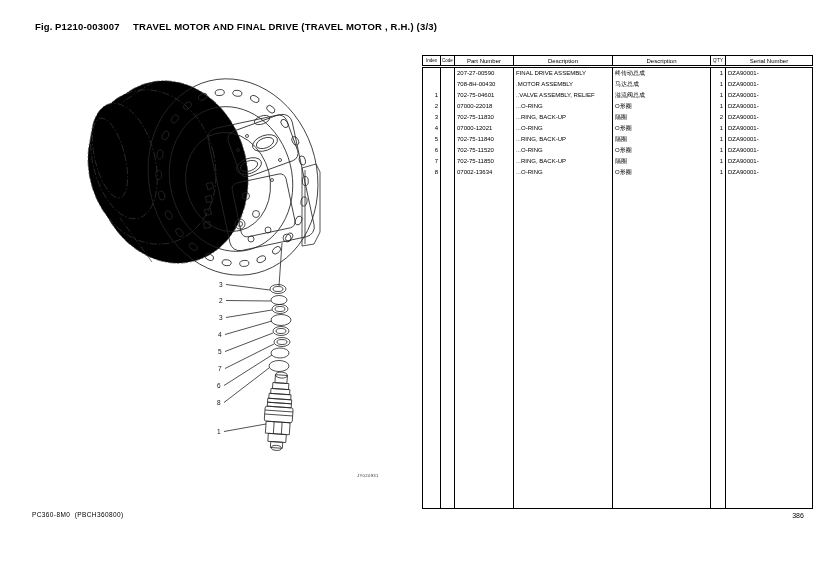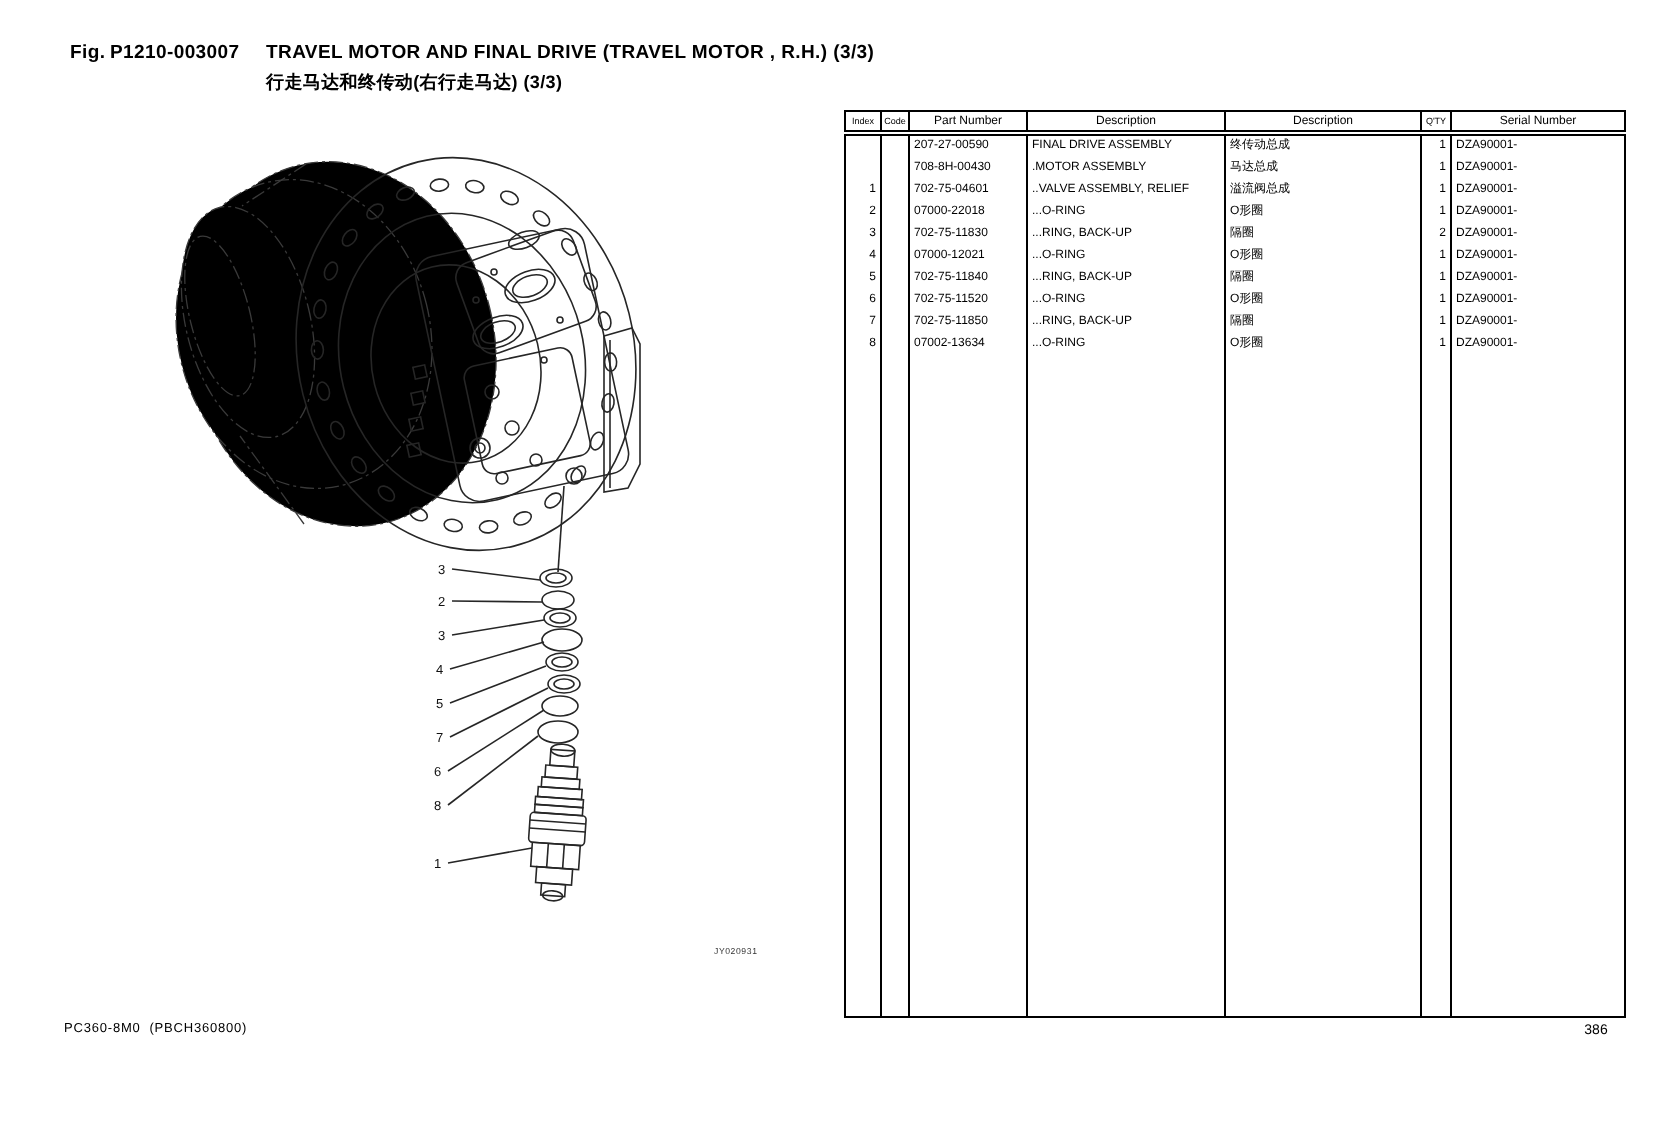--- a/index.html
+++ b/index.html
@@ -13,21 +13,21 @@
   }
   
   .fig-header{
     position:absolute;left:35px;top:21px;
     display:flex;align-items:flex-start;
     font-weight:bold;font-size:9.5px;line-height:12px;
     letter-spacing:.2px;
   }
   .fig-label{width:20px;}
   .fig-number{width:78px;}
-  .fig-titles{display:flex;flex-direction:column;gap:2px;}
+  .fig-titles{display:flex;flex-direction:row;gap:2px;}
   .title-cn{font-size:9px;}
   
   table.parts{
     position:absolute;left:422px;top:55px;
     width:390px;height:454px;
     border-collapse:collapse;table-layout:fixed;
     background:#fff;
     border:1px solid #000;
   }
   table.parts th{
@@ -67,21 +67,20 @@
 </head>
 <body>
 
 <div class="page">
 
   <div class="fig-header">
     <span class="fig-label">Fig.</span>
     <span class="fig-number">P1210-003007</span>
     <span class="fig-titles">
       <span class="title-en">TRAVEL MOTOR AND FINAL DRIVE (TRAVEL MOTOR , R.H.) (3/3)</span>
-      <span class="title-cn">行走马达和终传动(右行走马达) (3/3)</span>
     </span>
   </div>
 
   <svg class="diagram" width="840" height="564" viewBox="0 0 840 564">
 
     <g class="phantom">
       <ellipse cx="171" cy="172" rx="76" ry="92" transform="rotate(-14 171 172)"></ellipse>
       <ellipse cx="152" cy="167" rx="63" ry="78" transform="rotate(-14 152 167)"></ellipse>
       <ellipse cx="124" cy="161" rx="31" ry="59" transform="rotate(-14 124 161)"></ellipse>
       <ellipse cx="110" cy="158" rx="15" ry="41" transform="rotate(-14 110 158)"></ellipse>

